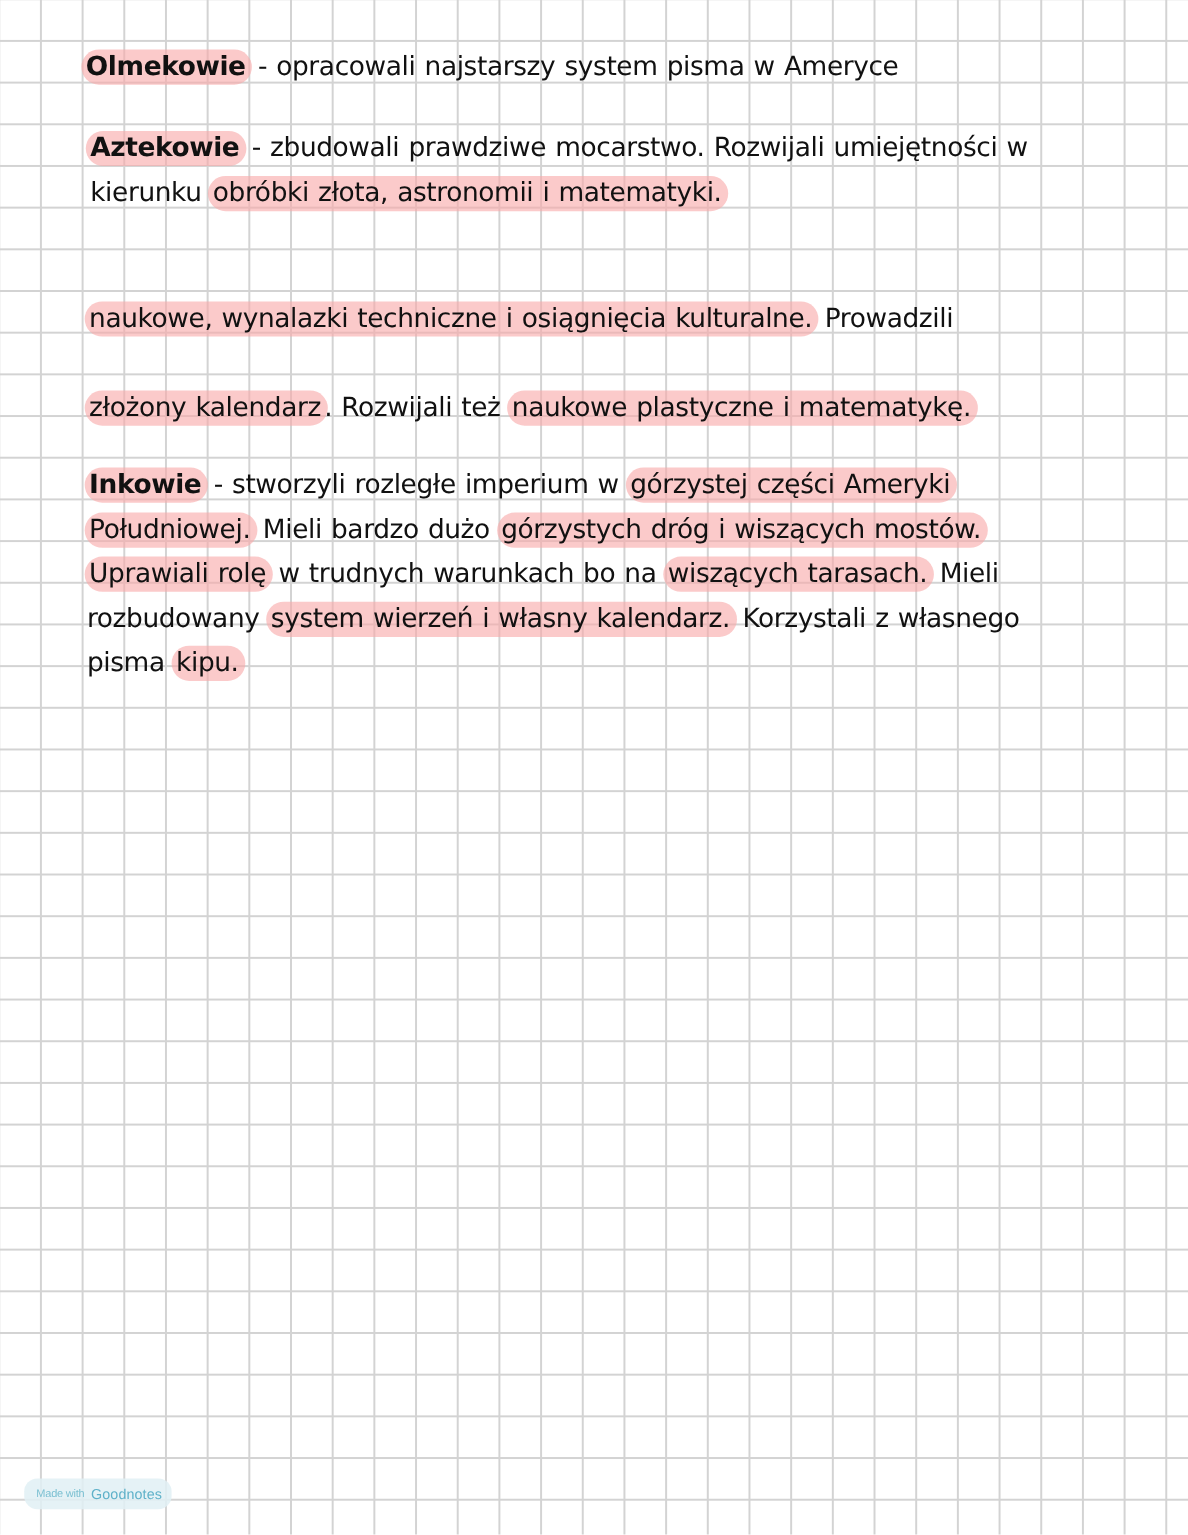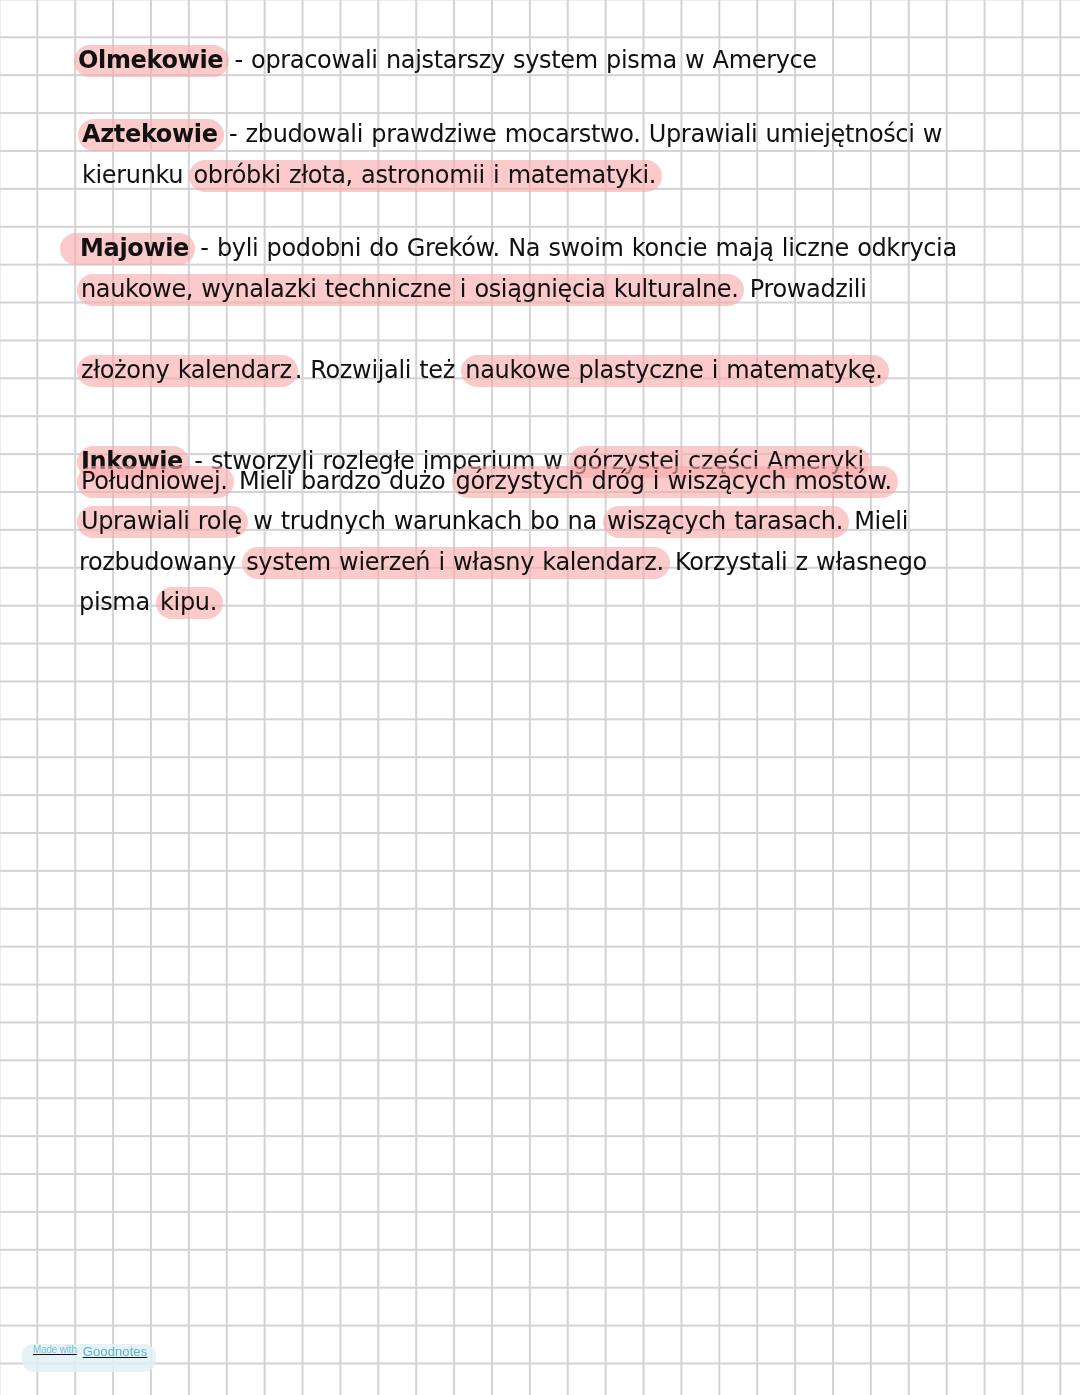--- a/index.html
+++ b/index.html
@@ -33,54 +33,50 @@
     margin: 0 -3px 0 -2px;
   }
   .term { font-weight: bold; }
   .badge {
     position: absolute;
     left: 22px; top: 1344px;
     height: 28px;
     padding: 0 9px 0 11px;
     border-radius: 12px;
     background: rgba(225, 240, 244, 0.85);
-    display: flex; align-items: flex-start; gap: 6px;
+    display: flex; align-items: center; gap: 6px;
     font-family: "Liberation Sans", sans-serif;
-    text-decoration: underline;
   }
   .badge .small { font-size: 10px; color: #7cc0d2; letter-spacing: -0.2px; }
   .badge .brand { font-size: 13px; color: #5fb1c9; letter-spacing: 0.1px; }
 </style>
 </head>
 <body>
 
 <div class="page">
 
   <div class="line" style="left:76px; top:43px;">
     <span class="hl term">Olmekowie</span><span> - opracowali najstarszy system pisma w Ameryce</span>
   </div>
 
   <div class="line" style="left:80px; top:117px;">
-    <span class="hl term">Aztekowie</span><span> - zbudowali prawdziwe mocarstwo. Uprawiali umiejętności w</span>
+    <span class="hl term">Aztekowie</span><span> - zbudowali prawdziwe mocarstwo. Rozwijali umiejętności w</span>
   </div>
   <div class="line" style="left:82px; top:158px;">
     <span>kierunku </span><span class="hl">obróbki złota, astronomii i matematyki.</span>
   </div>
 
-  <div class="line" style="left:78px; top:231px;">
-    <span class="hl term" style="padding-left:20px; margin-left:-18px;">Majowie</span><span> - byli podobni do Greków. Na swoim koncie mają liczne odkrycia</span>
-  </div>
   <div class="line" style="left:79px; top:272px;">
     <span class="hl">naukowe, wynalazki techniczne i osiągnięcia kulturalne.</span><span> Prowadzili</span>
   </div>
   <div class="line" style="left:79px; top:353px;">
     <span class="hl">złożony kalendarz</span><span>. Rozwijali też </span><span class="hl">naukowe plastyczne i matematykę.</span>
   </div>
 
-  <div class="line" style="left:79px; top:423px;margin-top:21px;">
+  <div class="line" style="left:79px; top:423px;">
     <span class="hl term">Inkowie</span><span> - stworzyli rozległe imperium w </span><span class="hl">górzystej części Ameryki</span>
   </div>
   <div class="line" style="left:79px; top:504px;">
     <span class="hl">Uprawiali rolę</span><span> w trudnych warunkach bo na </span><span class="hl">wiszących tarasach.</span><span> Mieli</span>
   </div>
   <div class="line" style="left:79px; top:464px;">
     <span class="hl">Południowej.</span><span> Mieli bardzo dużo </span><span class="hl">górzystych dróg i wiszących mostów.</span>
   </div>
   <div class="line" style="left:79px; top:545px;">
     <span>rozbudowany </span><span class="hl">system wierzeń i własny kalendarz.</span><span> Korzystali z własnego</span>

